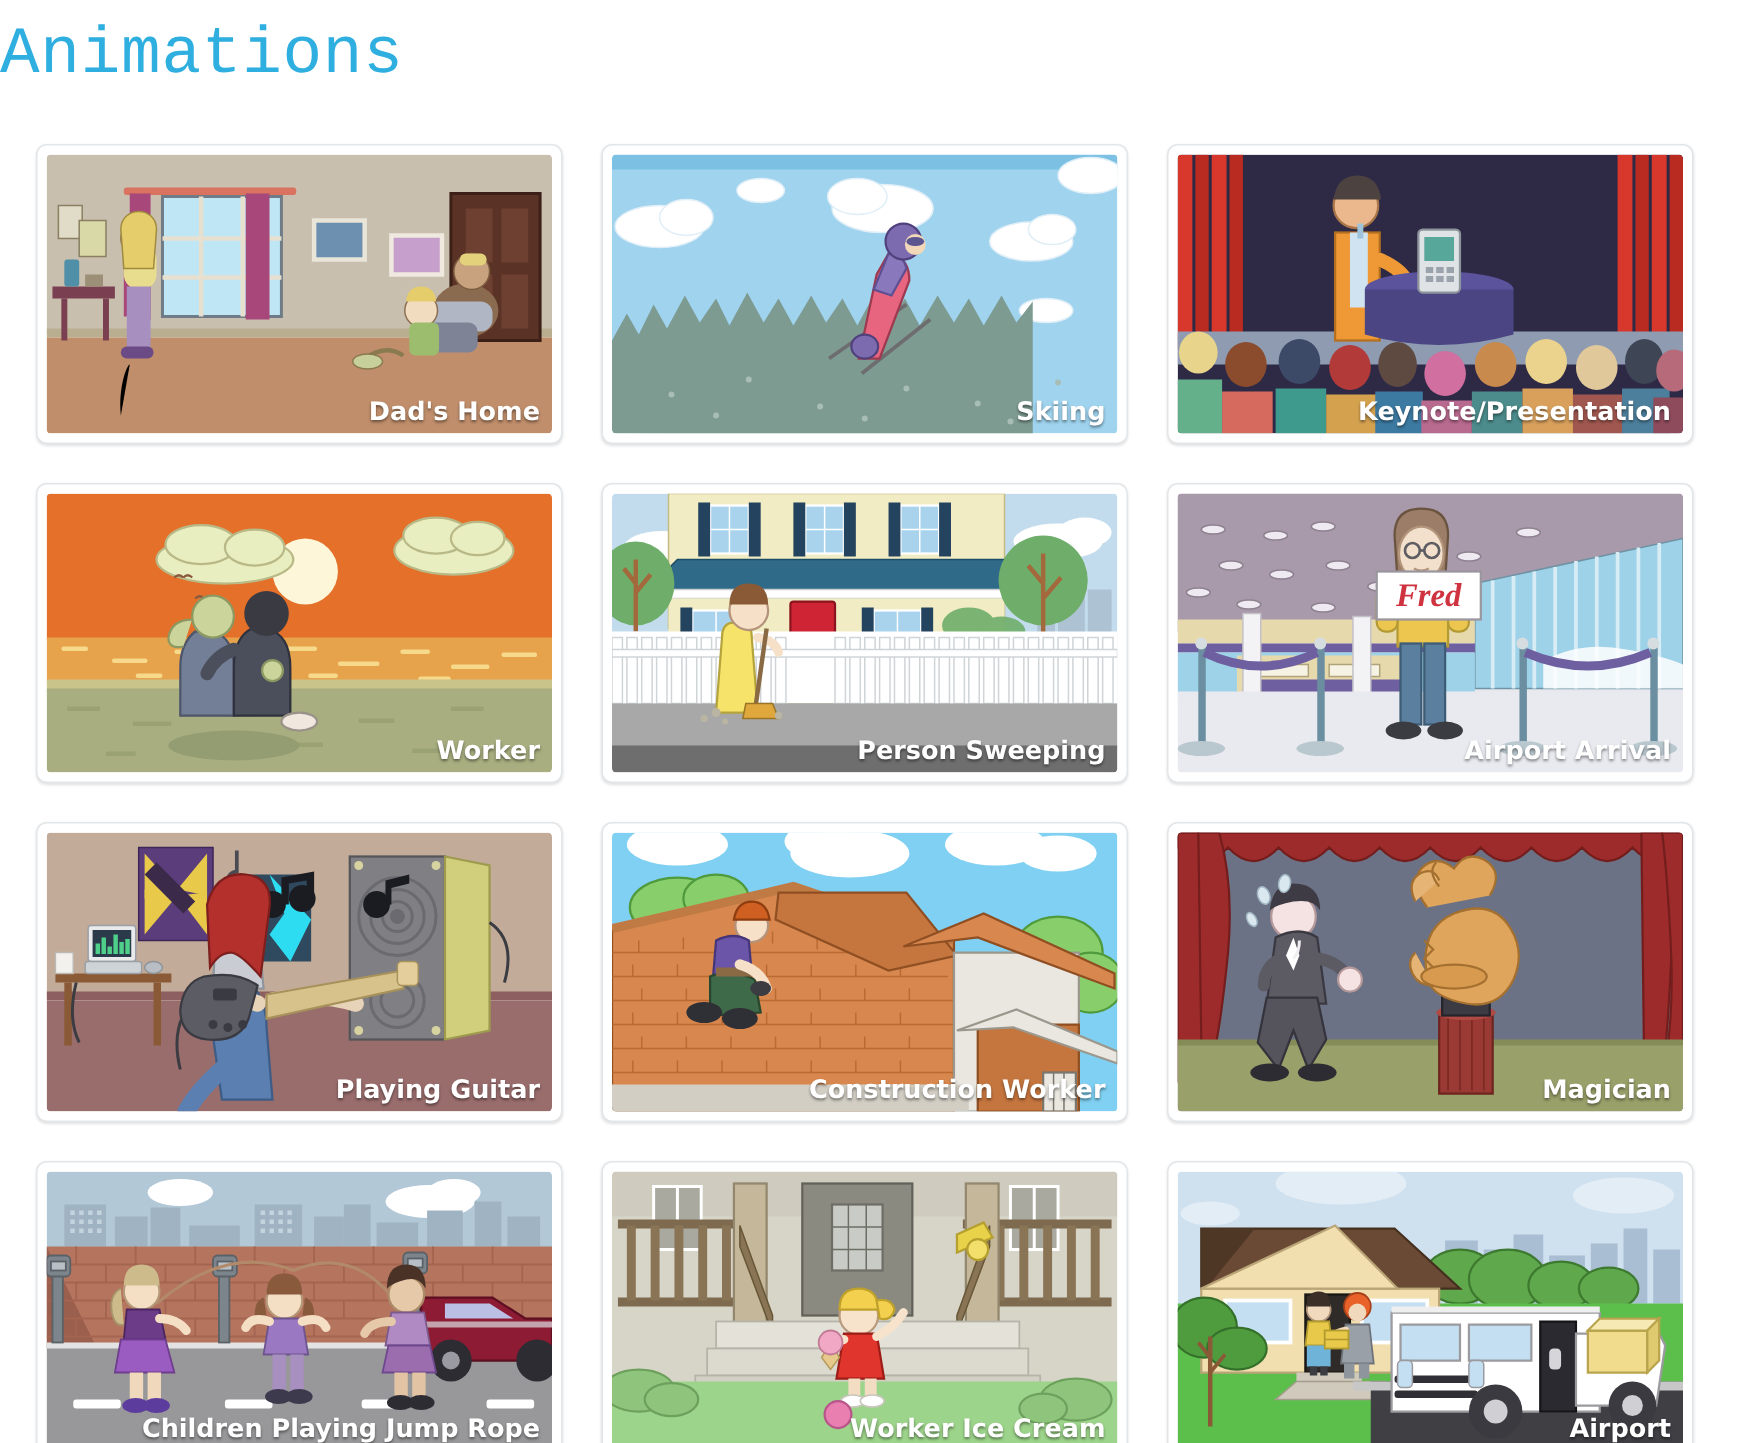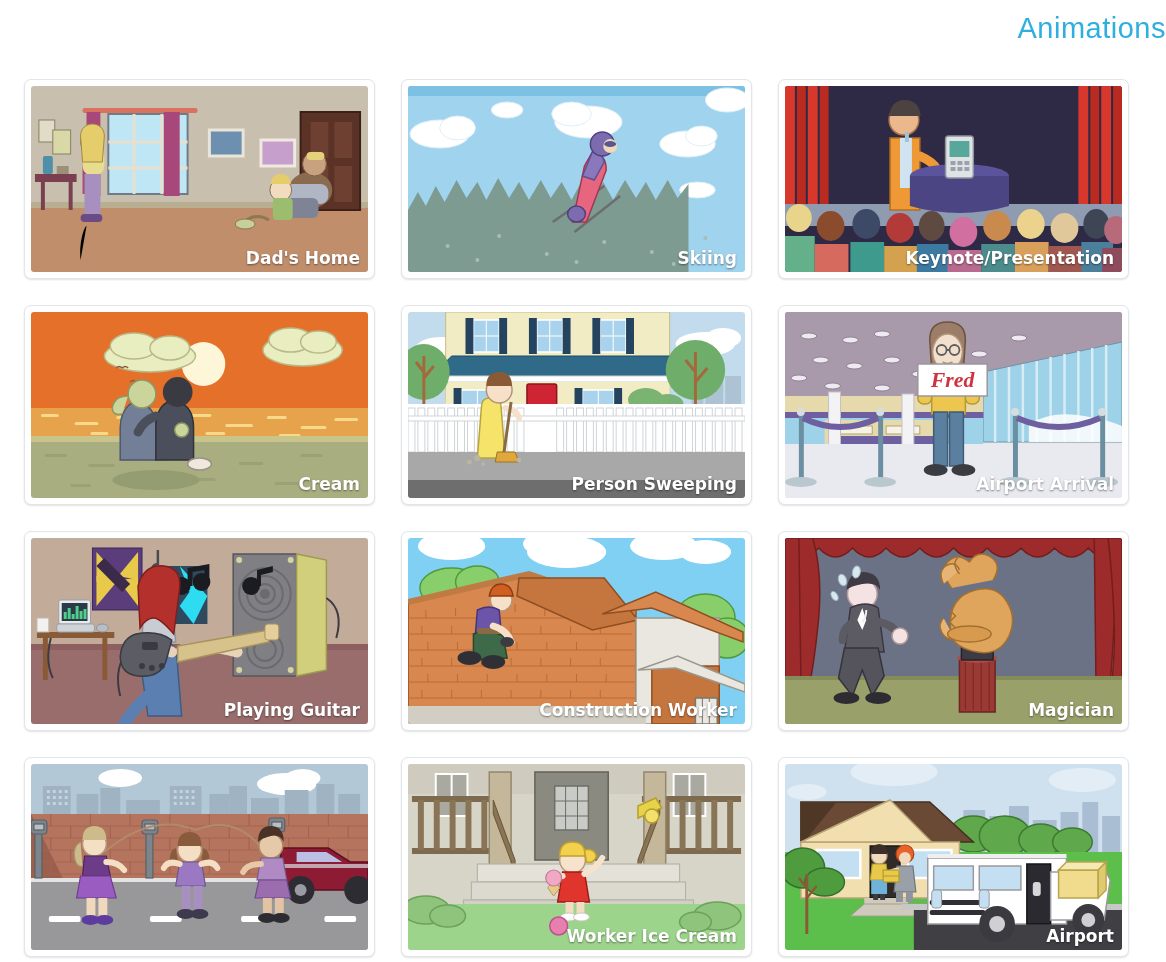--- a/index.html
+++ b/index.html
@@ -5,28 +5,28 @@
 <style>
   * { box-sizing: border-box; }
   html, body {
     margin: 0; padding: 0;
     width: 1166px; height: 962px;
     background: #ffffff;
     font-family: "Liberation Sans", sans-serif;
     overflow: hidden;
   }
   #page-title {
-    text-align: right;
+    text-align: left;
     color: #2FAEE0;
-    font-size: 29px;
+    font-size: 44px;
     font-weight: 300;
     letter-spacing: 0.5px;
     margin: 0;
     padding: 12px 0 18px 0;
-    font-family: Liberation Sans, sans-serif;
+    font-family: Liberation Mono, monospace;
   }
   #gallery {
     display: grid;
     grid-template-columns: repeat(3, 351px);
     column-gap: 22px;
     row-gap: 21px;
     padding: 16px 24px;
     justify-content: start;
     gap: 26px;
   }
@@ -299,21 +299,21 @@
           <path d="M100 92q-10 8-10 24v32h36V116q0-20-14-24z" fill="#737f96" stroke="#4d566b" stroke-width="1.5"></path>
           <circle cx="112" cy="82" r="14" fill="#cbd49a" stroke="#8d9963" stroke-width="1.5"></circle>
           <path d="M98 84q-14 0-16 12 0 8 10 6" fill="#cbd49a" stroke="#8d9963" stroke-width="1.5"></path>
           <path d="M138 90q-12 6-12 26v32h38V116q0-22-16-26z" fill="#4b4f5c" stroke="#2f323c" stroke-width="1.5"></path>
           <circle cx="148" cy="80" r="15" fill="#3a3a42"></circle>
           <path d="M126 104q-12 4-18 16" stroke="#4b4f5c" stroke-width="9" fill="none" stroke-linecap="round"></path>
           <circle cx="152" cy="118" r="7" fill="#cbd49a" stroke="#8d9963" stroke-width="1.5"></circle>
           <ellipse cx="170" cy="152" rx="12" ry="6" fill="#f0e8de" stroke="#9a9288" stroke-width="1.5"></ellipse>
         </g>
       </svg>
-      <span class="caption">Cream</span>
+      <span class="caption">Worker</span>
     </div>
   </div>
 
   <div class="card">
     <div class="thumb">
       <svg viewBox="0 0 340 186" preserveAspectRatio="none">
         <rect x="0" y="0" width="340" height="186" fill="#c3dced"></rect>
         <g fill="#ffffff">
             <ellipse cx="34" cy="36" rx="26" ry="11"></ellipse>
             <ellipse cx="300" cy="32" rx="30" ry="12"></ellipse>
@@ -833,20 +833,21 @@
           <path d="M229 78q0-16 13-16t13 16q-4-8-13-6-9 2-13 6z" fill="#4a3326"></path>
           <path d="M232 94h22l4 22h-30z" fill="#b08ac2" stroke="#7d5a8e" stroke-width="1.2"></path>
           <path d="M230 116h28l4 18h-36z" fill="#9b6cae" stroke="#6e488e" stroke-width="1.2"></path>
           <path d="M232 100q-14 0-18 8" stroke="#e6c9a8" stroke-width="6" fill="none" stroke-linecap="round"></path>
           <rect x="234" y="134" width="9" height="18" fill="#e2c4a4"></rect>
             <rect x="246" y="134" width="9" height="18" fill="#e2c4a4"></rect>
           <ellipse cx="238" cy="154" rx="9" ry="5" fill="#2e2c33"></ellipse>
             <ellipse cx="252" cy="154" rx="9" ry="5" fill="#2e2c33"></ellipse>
         </g>
       </svg>
+      <span class="caption">Children Playing Jump Rope</span>
     </div>
   </div>
 
   <div class="card">
     <div class="thumb">
       <svg viewBox="0 0 340 186" preserveAspectRatio="none">
         <rect x="0" y="0" width="340" height="186" fill="#d7d4c8"></rect>
         <rect x="0" y="0" width="340" height="30" fill="#cfccbf"></rect>
         <rect x="28" y="10" width="32" height="42" fill="#a9a9a0" stroke="#ffffff" stroke-width="2"></rect>
         <path d="M44 10v42" stroke="#ffffff" stroke-width="2"></path>

